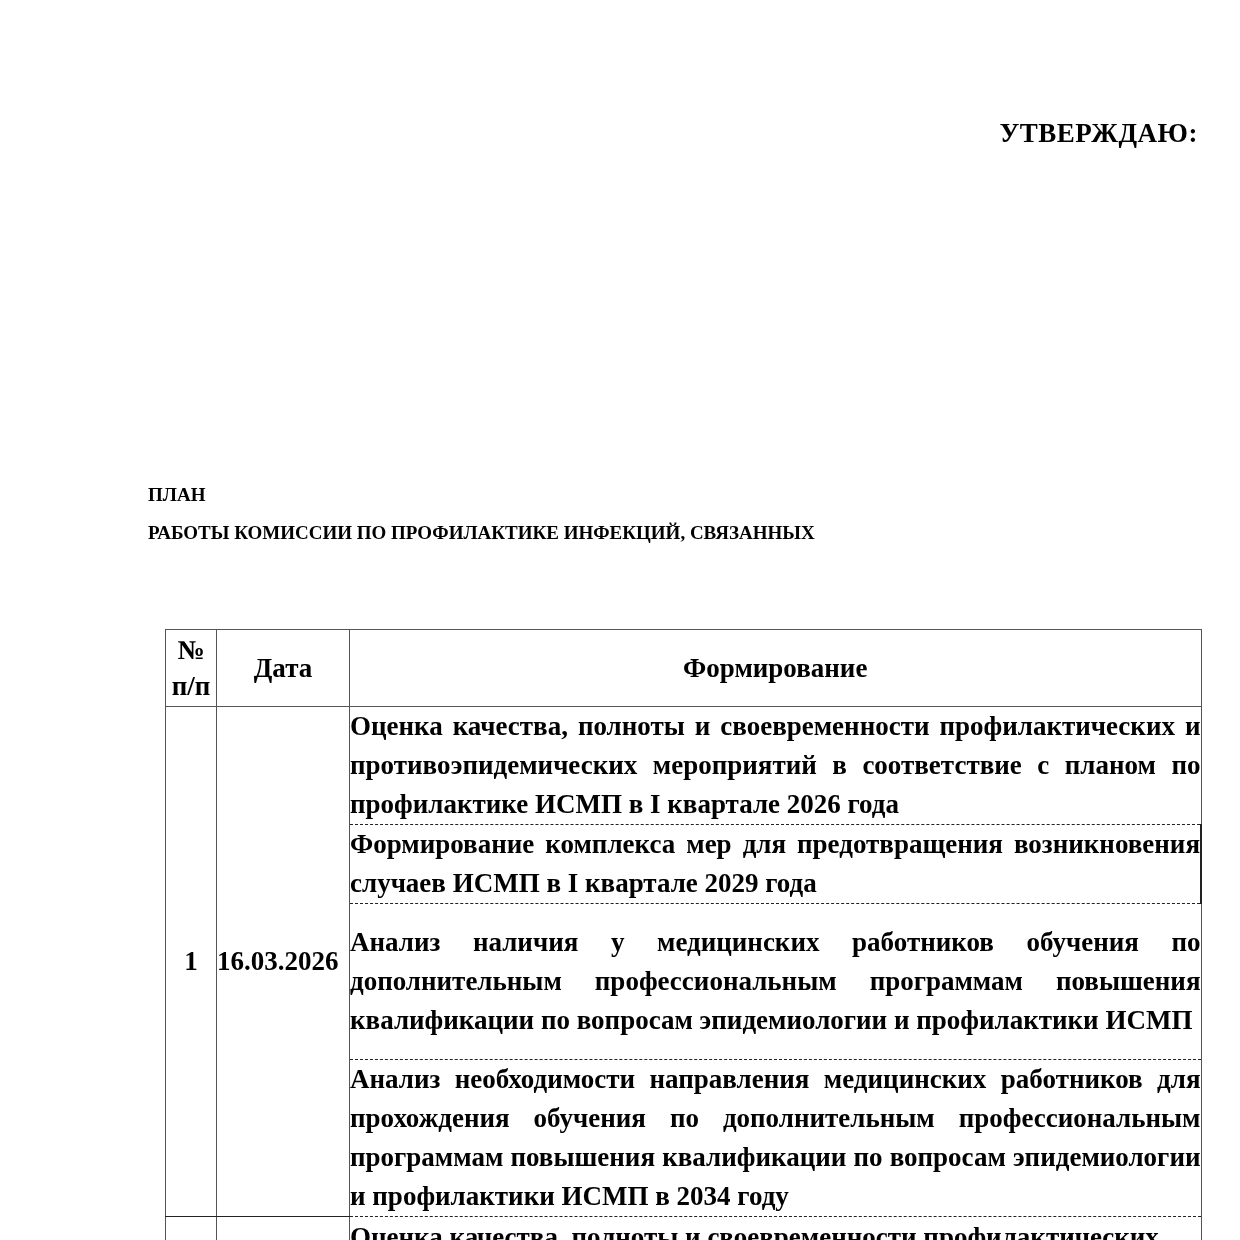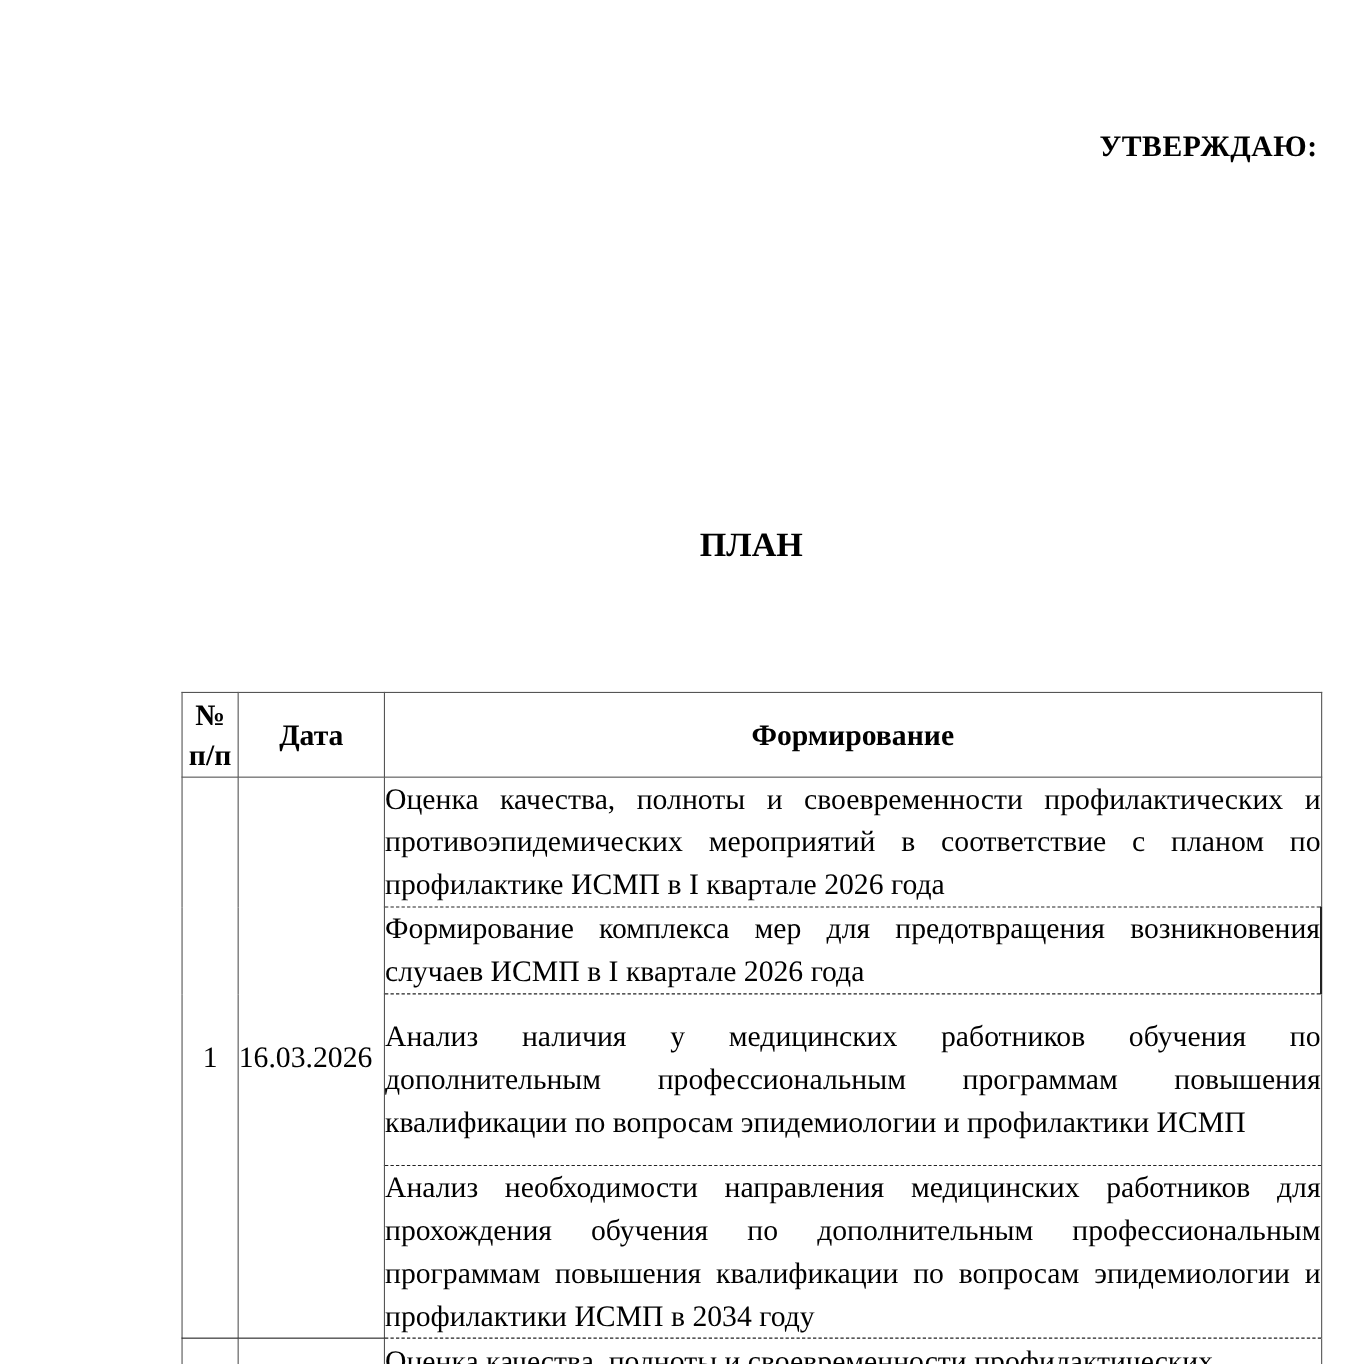--- a/index.html
+++ b/index.html
@@ -36,23 +36,22 @@
     }
     .approve-director { top: 196px; }
     .approve-signature { top: 278px; }
     .approve-date { top: 350px; }
 
     .title-block {
       position: absolute;
       left: 100px;
       width: 1070px;
       top: 476px;
-      text-align: center;
       font-weight: bold;
-      font-size: 31px;
+      font-size: 19px;
       line-height: 38px;
     }
     .title-block div { white-space: nowrap; }
 
     table.plan {
       position: absolute;
       left: 117px;
       top: 629px;
       width: 1037px;
       border-collapse: collapse;
@@ -65,20 +64,21 @@
       text-align: center;
       line-height: 36px;
       height: 76px;
       padding: 0;
     }
     table.plan td {
       border-left: 1.5px solid #555;
       border-right: 1.5px solid #555;
       padding: 0;
       vertical-align: middle;
+      font-weight: bold;
     }
     .col-num { width: 50px; text-align: center; }
     .col-date { width: 132px; text-align: center; }
     .col-act { width: auto; }
     td.num-cell { text-align: center; border-bottom: 1.5px solid #222; }
     td.date-cell { white-space: nowrap; border-bottom: 1.5px solid #222; }
     td.act-cell {
       border-top: 1.5px dashed #222;
       border-right: 2px dashed #222;
       text-align: justify;
@@ -92,41 +92,42 @@
   </style>
 </head>
 <body>
 
 <div class="page">
 
   <div class="approve approve-title">УТВЕРЖДАЮ:</div>
 
   <div class="title-block">
     <div>ПЛАН</div>
+    <div>РАБОТЫ КОМИССИИ ПО ПРОФИЛАКТИКЕ ИНФЕКЦИЙ, СВЯЗАННЫХ</div>
   </div>
 
   <table class="plan">
     <thead>
       <tr>
         <th class="col-num">
           <div>№</div>
           <div>п/п</div>
         </th>
         <th class="col-date">Дата</th>
         <th class="col-act">Формирование</th>
       </tr>
     </thead>
     <tbody>
       <tr>
         <td class="num-cell" rowspan="4">1</td>
         <td class="date-cell" rowspan="4">16.03.2026</td>
         <td class="act-cell" style="height:117px;">Оценка качества, полноты и своевременности профилактических и противоэпидемических мероприятий в соответствие с планом по профилактике ИСМП в I квартале 2026 года</td>
       </tr>
       <tr>
-        <td class="act-cell solid-right" style="height:78px;">Формирование комплекса мер для предотвращения возникновения случаев ИСМП в I квартале 2026 года</td>
+        <td class="act-cell solid-right" style="height:78px;">Формирование комплекса мер для предотвращения возникновения случаев ИСМП в I квартале 2029 года</td>
       </tr>
       <tr>
         <td class="act-cell" style="height:155px;">Анализ наличия у медицинских работников обучения по дополнительным профессиональным программам повышения квалификации по вопросам эпидемиологии и профилактики ИСМП</td>
       </tr>
       <tr>
         <td class="act-cell last-in-group" style="height:156px;">Анализ необходимости направления медицинских работников для прохождения обучения по дополнительным профессиональным программам повышения квалификации по вопросам эпидемиологии и профилактики ИСМП в 2034 году</td>
       </tr>
       <tr>
         <td class="num-cell"></td>
         <td class="date-cell"></td>

